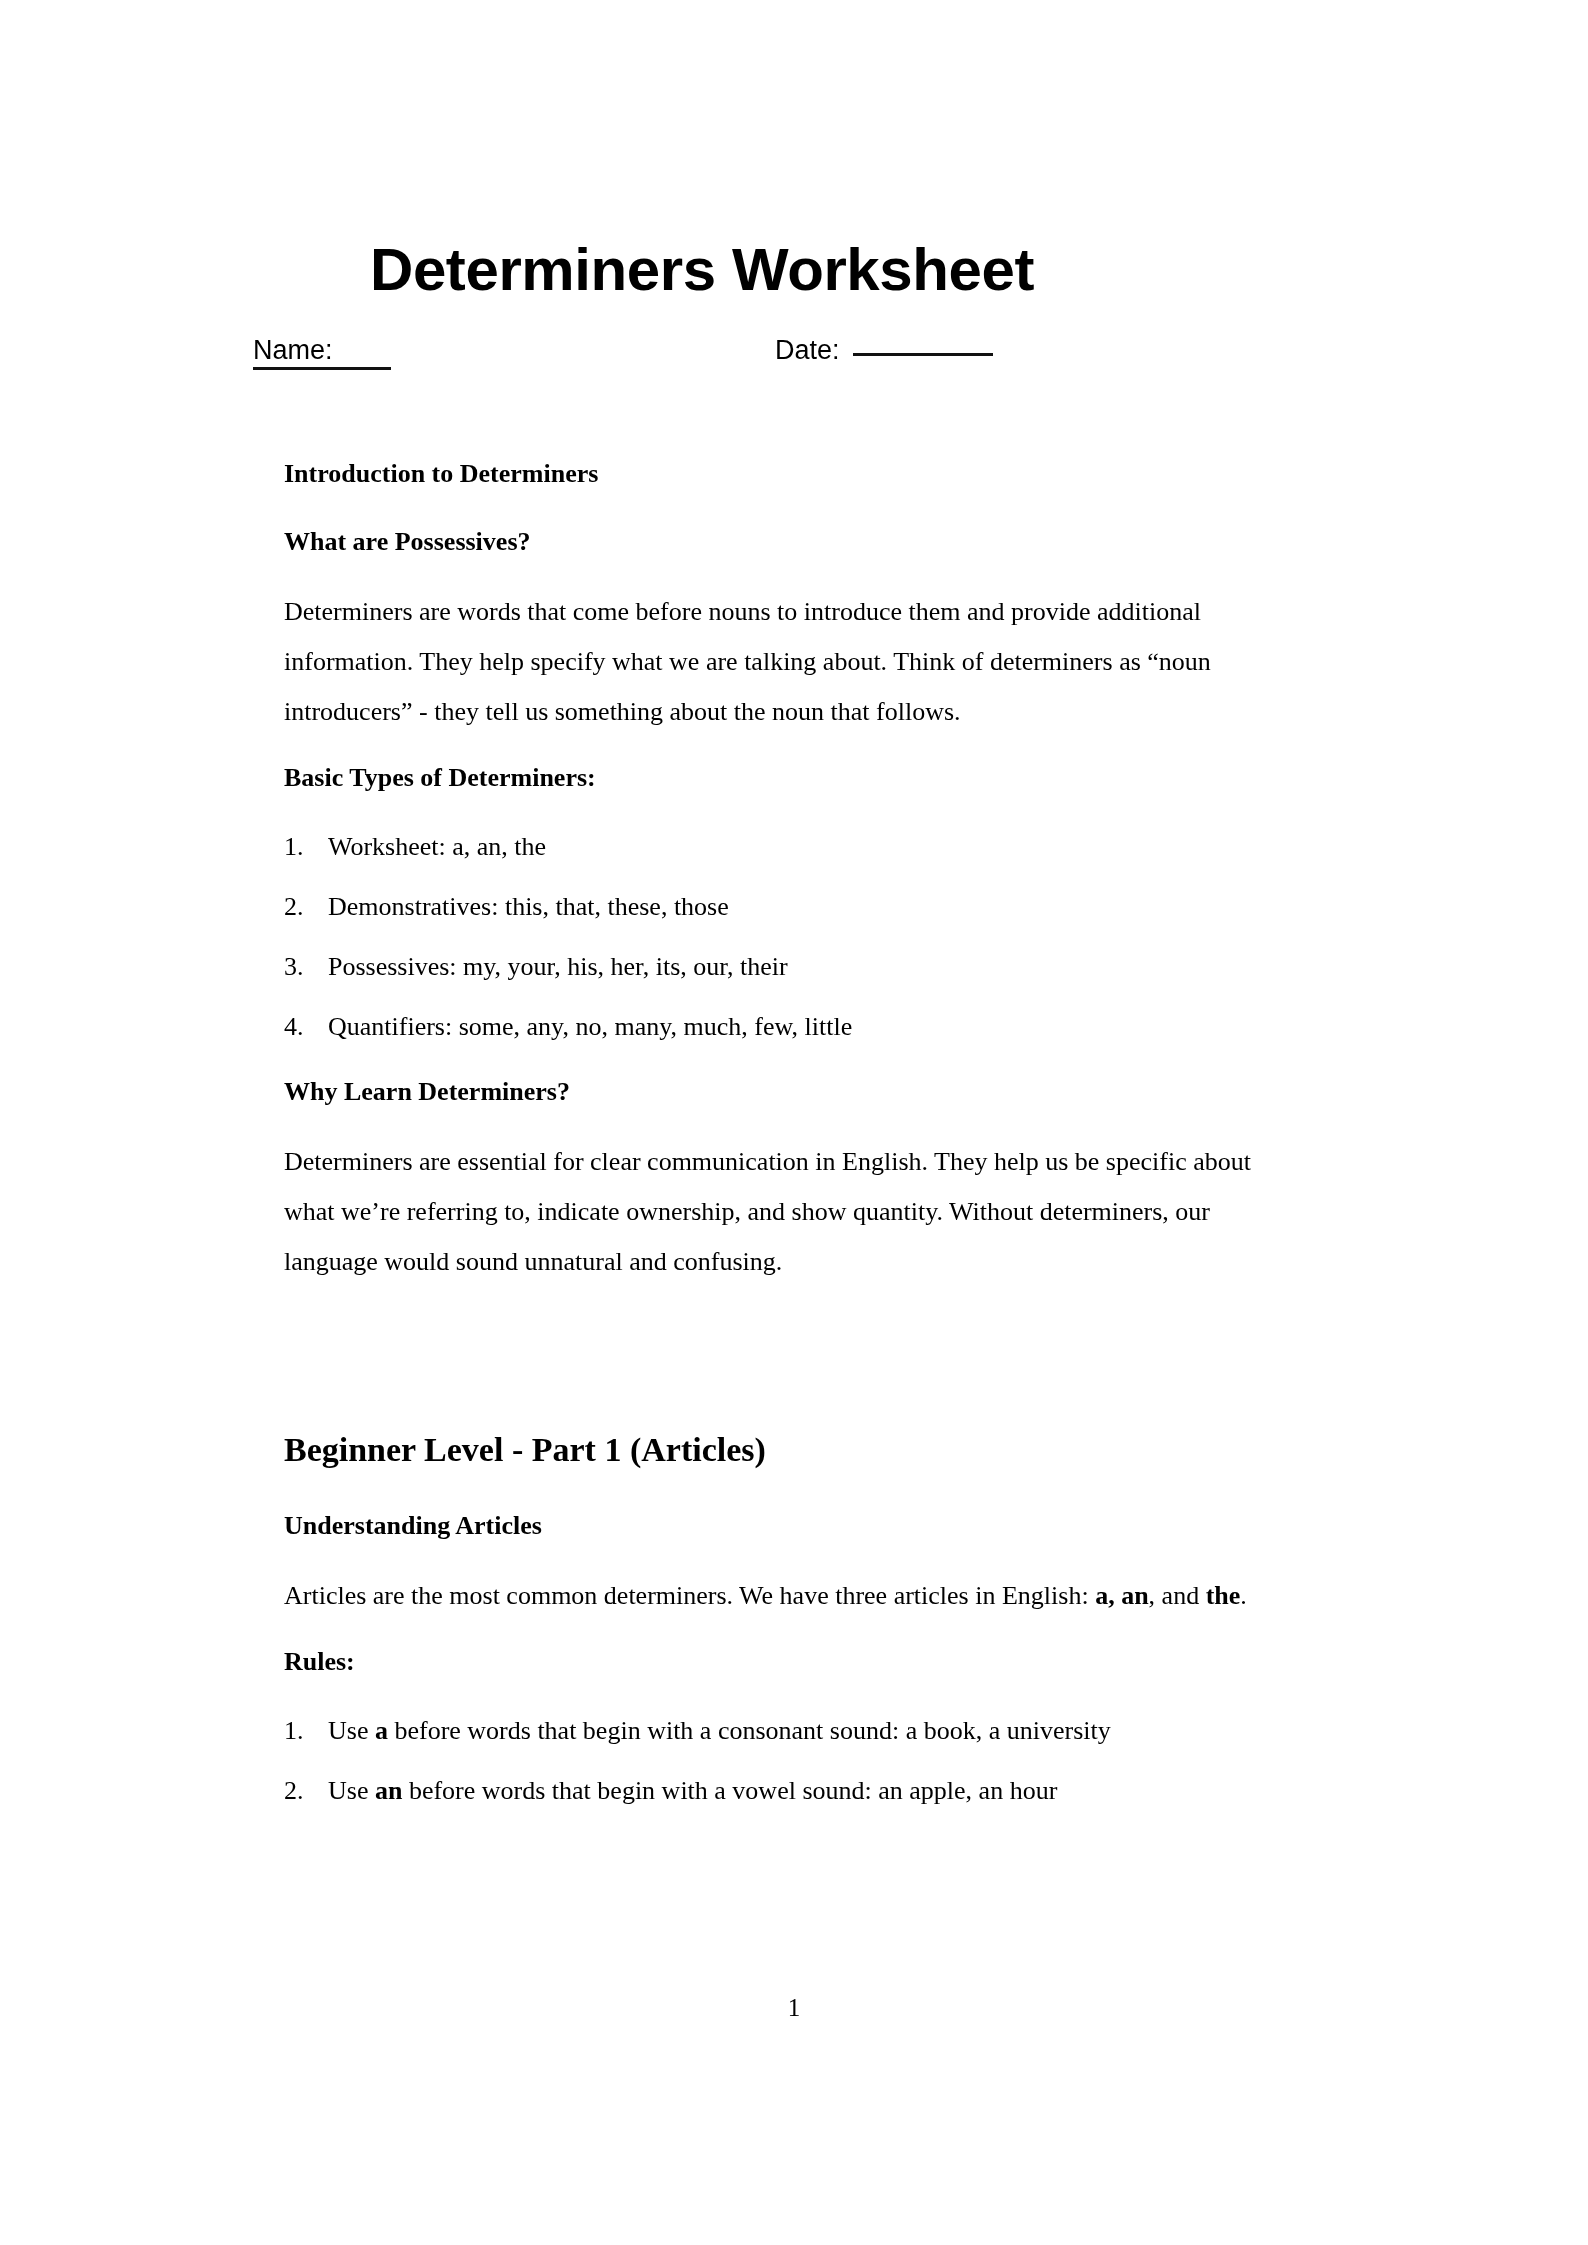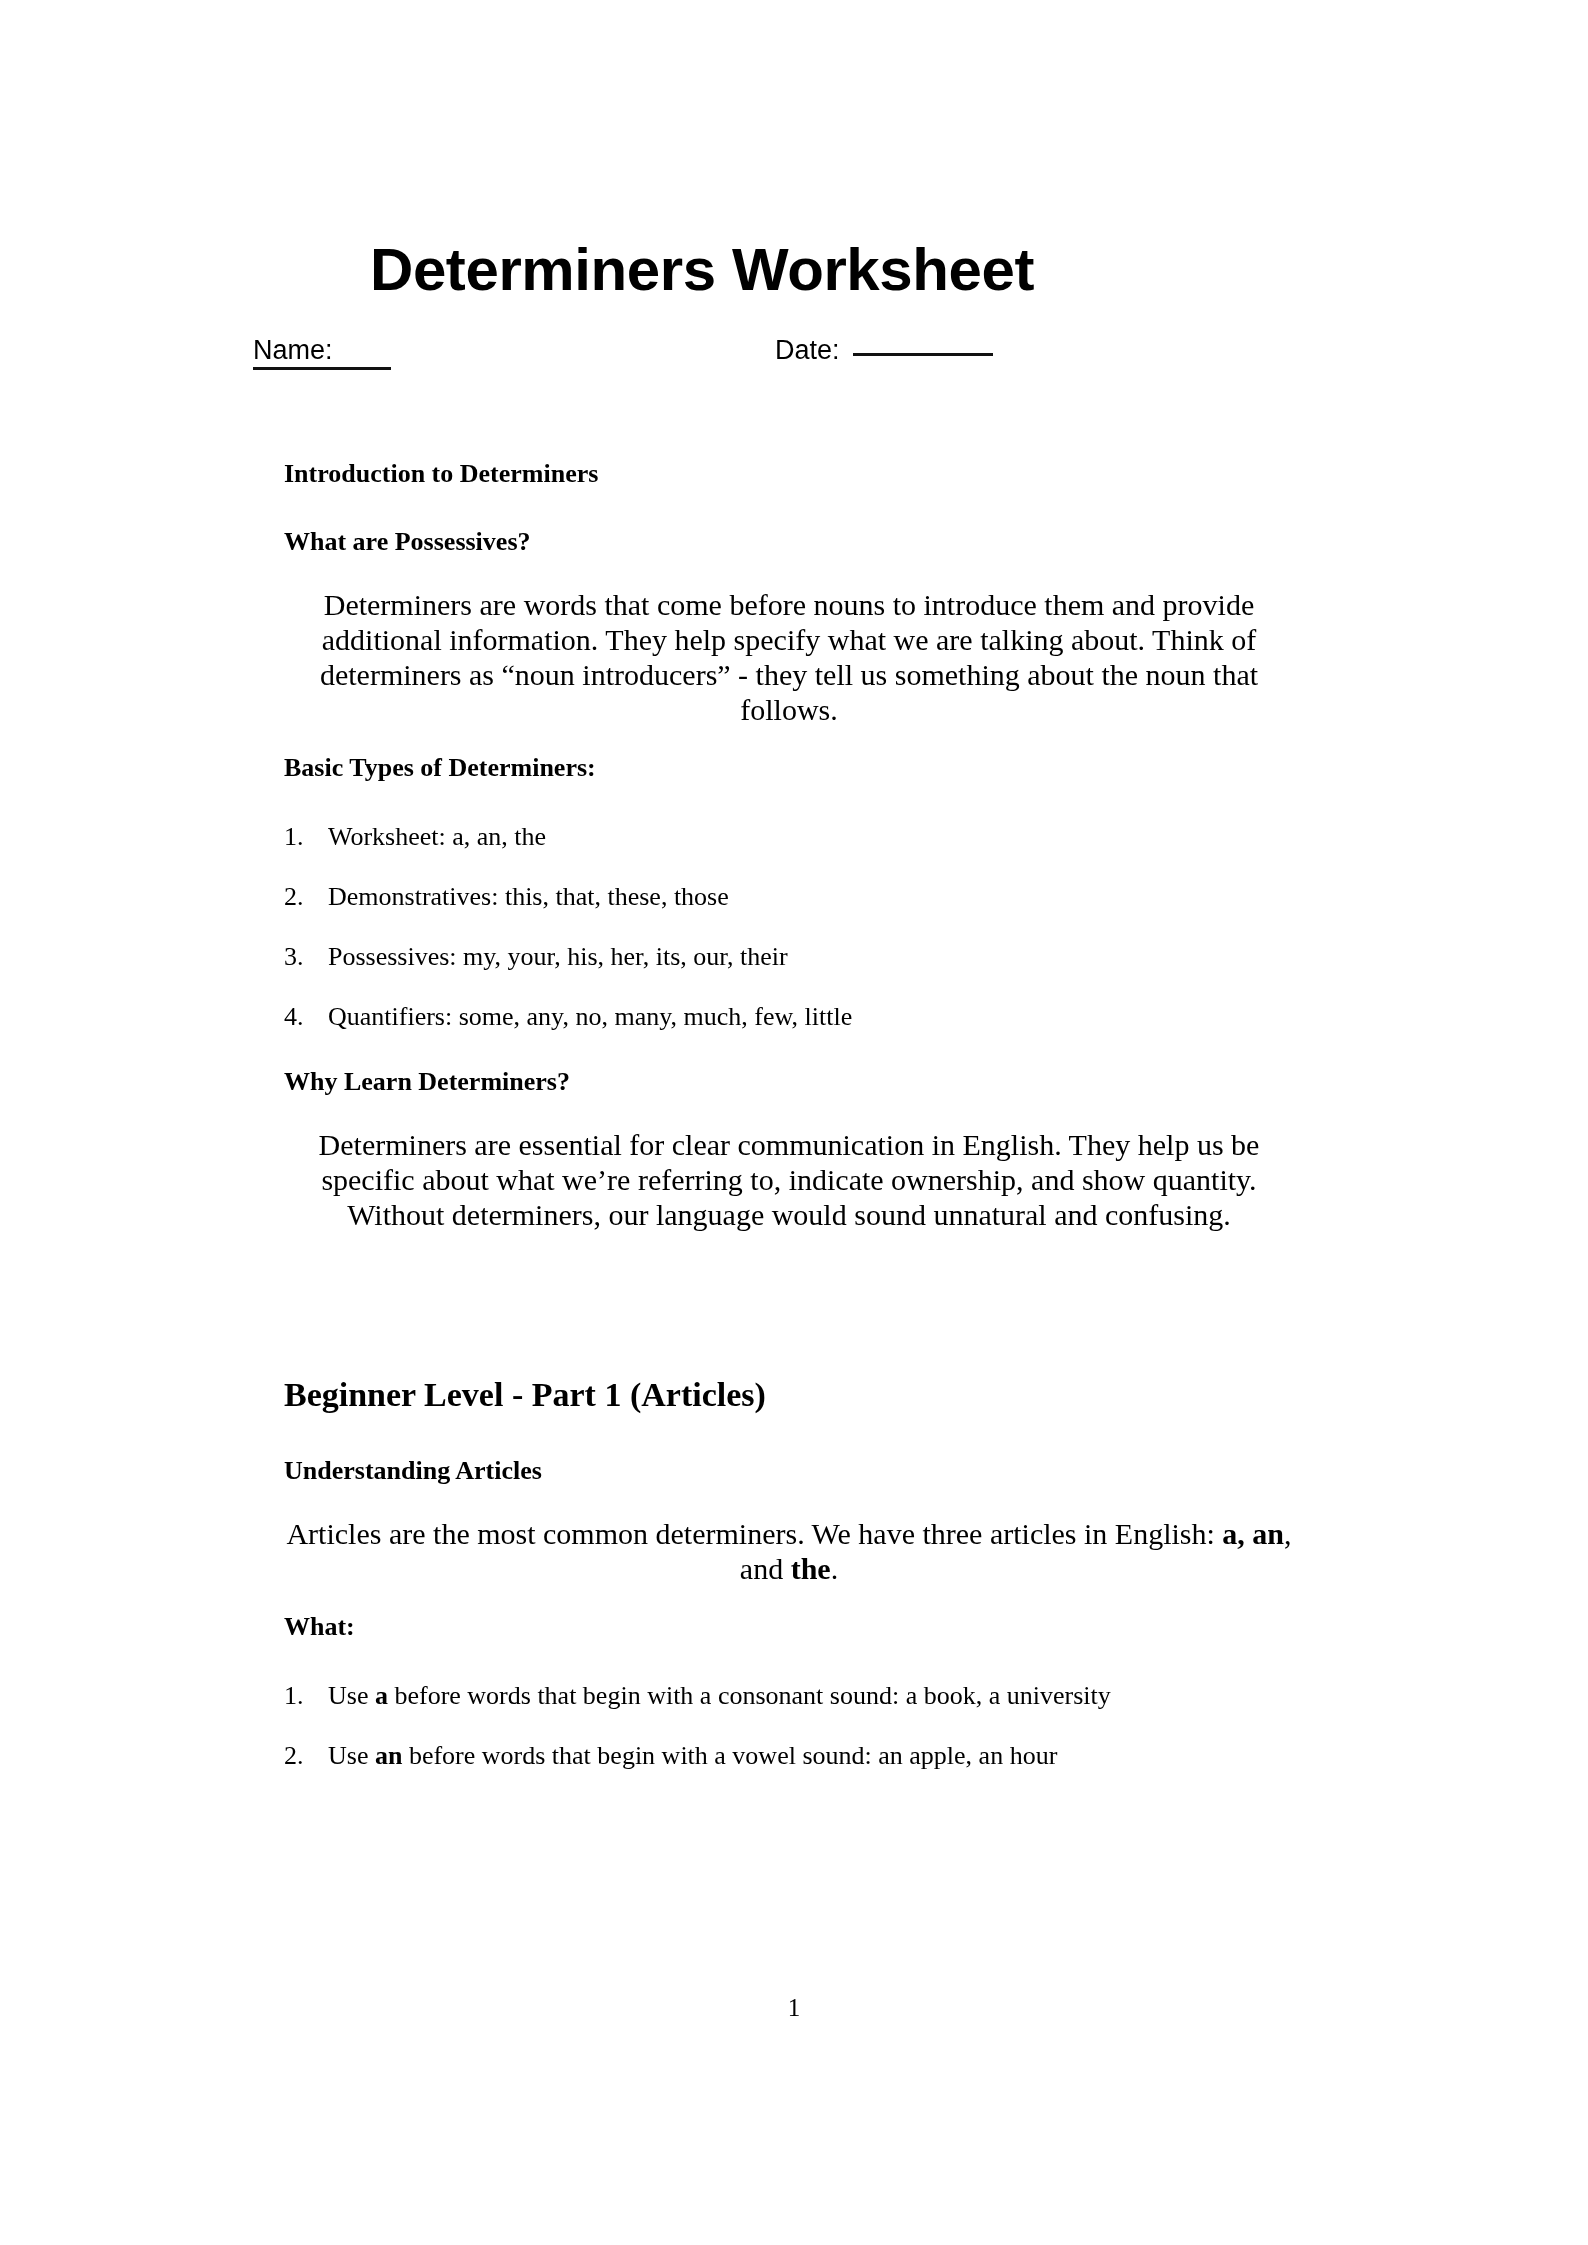--- a/index.html
+++ b/index.html
@@ -75,23 +75,23 @@
   .content {
     position: absolute;
     left: 240px;
     top: 455px;
     width: 1010px;
     margin-left: 44px;
   }
 
   p.para {
     margin: 0 0 0 0;
-    font-size: 30px;
-    line-height: 35px;
-    text-align: center;
+    font-size: 26px;
+    line-height: 50px;
+    text-align: left;
     padding: 0;
   }
 
   .h-sub {
     margin: 0;
     font-size: 26px;
     line-height: 38px;
     font-weight: bold;
   }
 
@@ -216,21 +216,21 @@
     <div class="sp-34"></div>
 
     <h3 class="h-sub">Understanding Articles</h3>
 
     <div class="sp-26"></div>
 
     <p class="para"><span>Articles are the most common determiners. We have three articles in English: </span><b>a</b><b>, </b><b>an</b><span>, and </span><b>the</b><span>.</span></p>
 
     <div class="sp-22"></div>
 
-    <h3 class="h-sub">What:</h3>
+    <h3 class="h-sub">Rules:</h3>
 
     <div class="sp-30"></div>
 
     <ol class="numlist">
       <li>
         <span class="num">1.</span><span>Use </span><b>a</b><span> before words that begin with a consonant sound: a book, a university</span>
       </li>
       <li>
         <span class="num">2.</span><span>Use </span><b>an</b><span> before words that begin with a vowel sound: an apple, an hour</span>
       </li>

